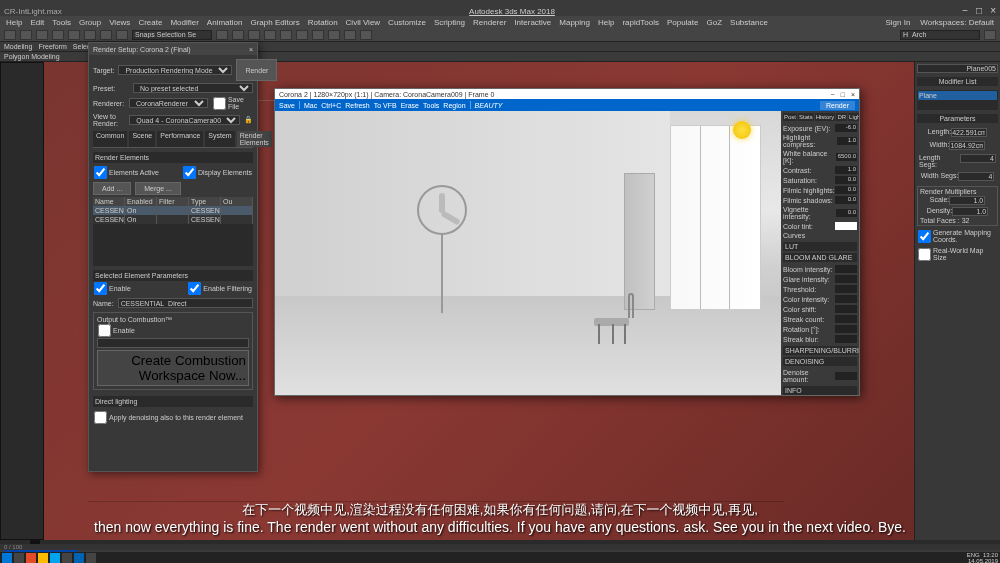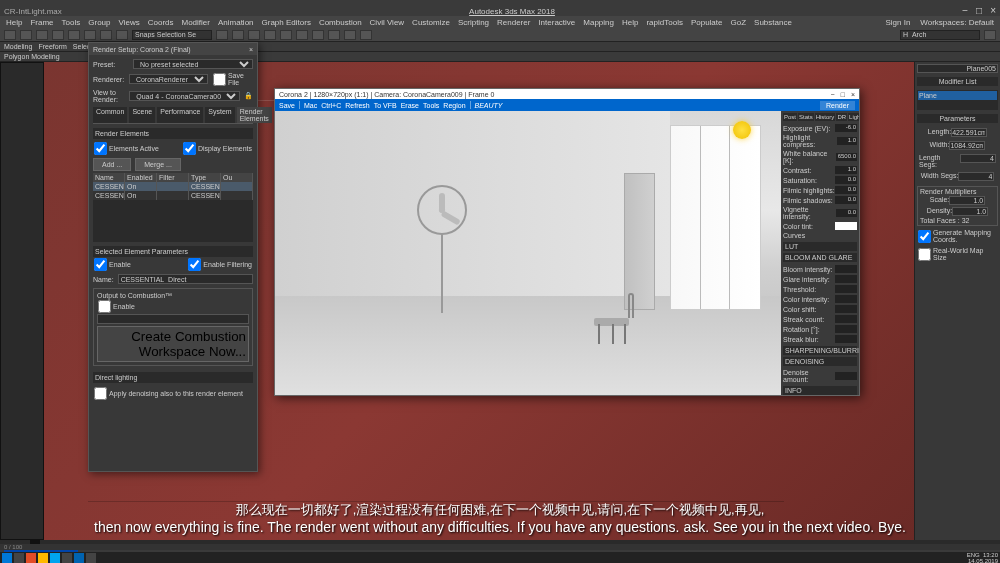--- a/index.html
+++ b/index.html
@@ -113,29 +113,29 @@
   <span class="app-title">Autodesk 3ds Max 2018</span>
   <div class="win-controls">
     <span>−</span>
     <span>□</span>
     <span>×</span>
   </div>
 </div>
 
 <div class="menubar">
   <span>Help</span>
-  <span>Frame</span>
+  <span>Edit</span>
   <span>Tools</span>
   <span>Group</span>
   <span>Views</span>
-  <span>Coords</span>
+  <span>Create</span>
   <span>Modifier</span>
   <span>Animation</span>
   <span>Graph Editors</span>
-  <span>Combustion</span>
+  <span>Rotation</span>
   <span>Civil View</span>
   <span>Customize</span>
   <span>Scripting</span>
   <span>Renderer</span>
   <span>Interactive</span>
   <span>Mapping</span>
   <span>Help</span>
   <span>rapidTools</span>
   <span>Populate</span>
   <span>GoZ</span>
@@ -239,20 +239,25 @@
       </div>
   </div>
 </div>
 
 <div class="render-setup">
   <div class="rs-title">
     <span>Render Setup: Corona 2 (Final)</span>
     <span class="close">×</span>
   </div>
   <div class="rs-body">
+    <div class="rs-row">
+      <span class="rs-label">Target:</span>
+      <select class="rs-select"><option>Production Rendering Mode</option></select>
+      <button class="rs-btn" style="height:22px">Render</button>
+    </div>
     <div class="rs-row">
       <span class="rs-label">Preset:</span>
       <select class="rs-select"><option>No preset selected</option></select>
     </div>
     <div class="rs-row">
       <span class="rs-label">Renderer:</span>
       <select class="rs-select"><option>CoronaRenderer</option></select>
       <label class="sp-checkbox">
           <input type="checkbox" style="">
           <span>Save File</span>
@@ -473,21 +478,21 @@
           <span>Denoise amount:</span>
           <span class="val"></span>
         </div>
       <div class="vfb-sec">INFO</div>
 
     </div>
   </div>
 </div>
 
 <div class="subtitle">
-  <div>那么现在一切都好了,渲染过程没有任何困难,在下一个视频中见,请问,在下一个视频中见,再见,</div>
+  <div>在下一个视频中见,渲染过程没有任何困难,如果你有任何问题,请问,在下一个视频中见,再见,</div>
   <div class="line2">then now everything is fine. The render went without any difficulties. If you have any questions. ask. See you in the next video. Bye.</div>
 </div>
 
 <div class="status-bottom">
   <div class="timeline">
       <div class="tl-marker"></div>
     </div>
   <div class="timeline-axis">0 / 100</div>
   <div class="statusbar">
     <span class="left-block">

